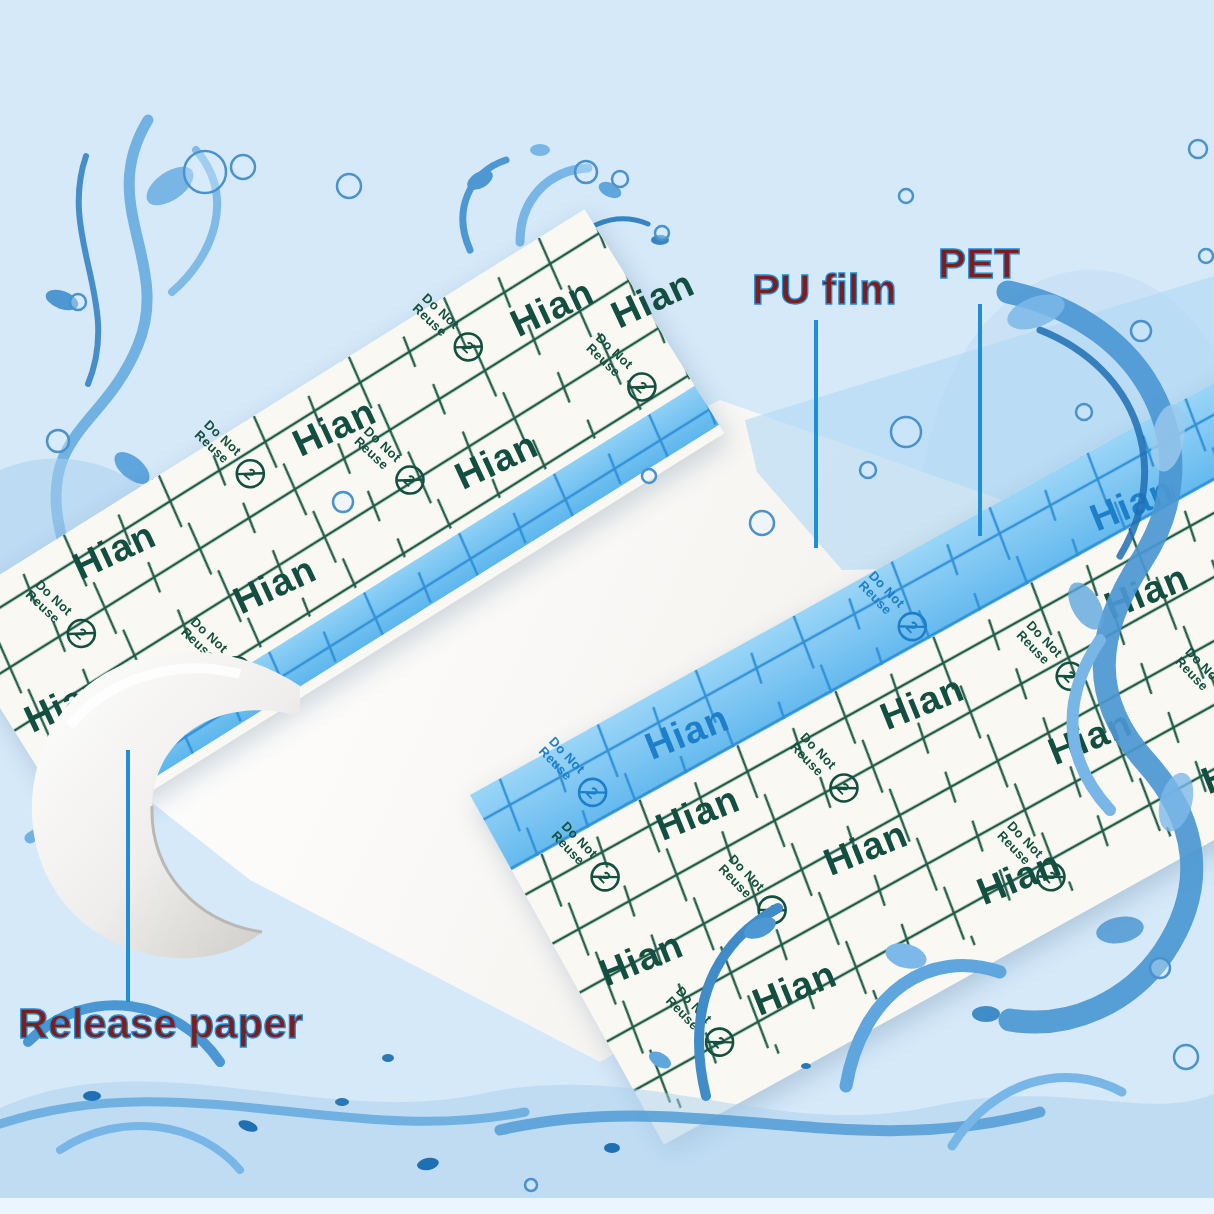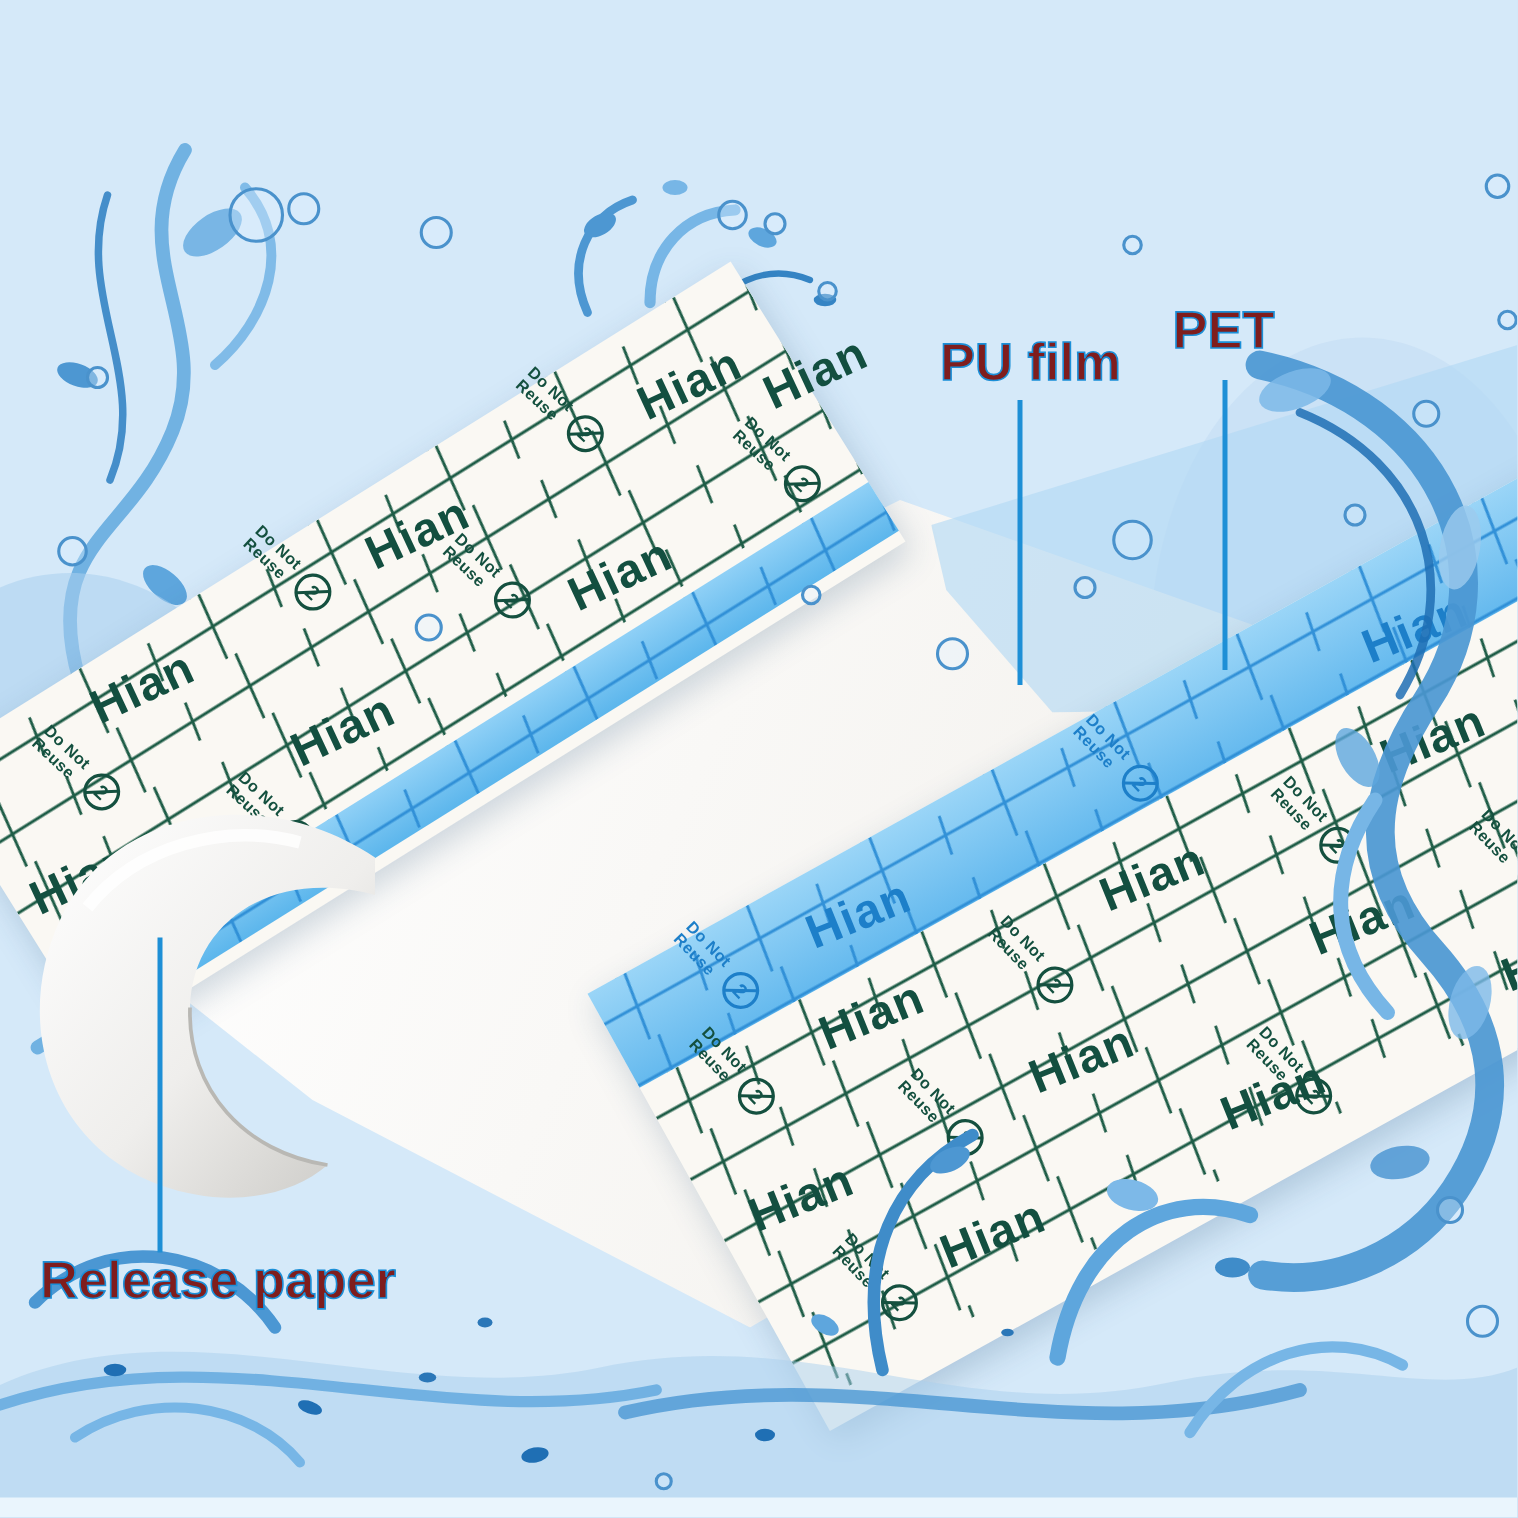--- a/index.html
+++ b/index.html
@@ -325,15 +325,15 @@
     </g>
   </svg>
 
 
   <div class="label" style="left:752px;top:266px">PU film</div>
   <div class="leader" style="left:814px;top:320px;height:228px"></div>
 
   <div class="label" style="left:938px;top:240px">PET</div>
   <div class="leader" style="left:978px;top:304px;height:232px"></div>
 
-  <div class="label" style="left:32px;top:1000px">Release paper</div>
+  <div class="label" style="left:18px;top:1000px">Release paper</div>
   <div class="leader" style="left:126px;top:750px;height:252px"></div>
 </div>
 
 </body></html>

